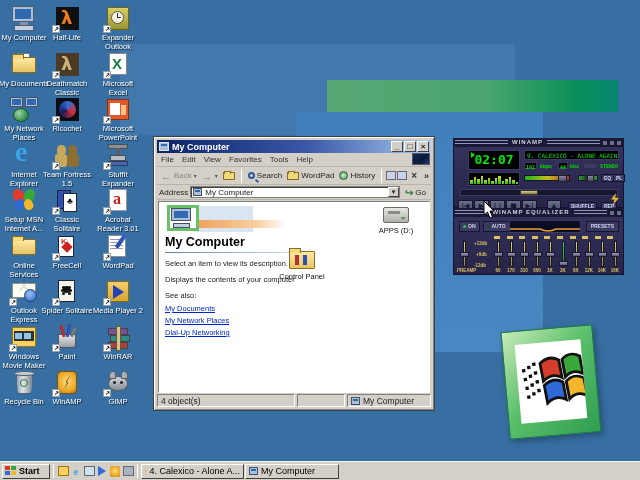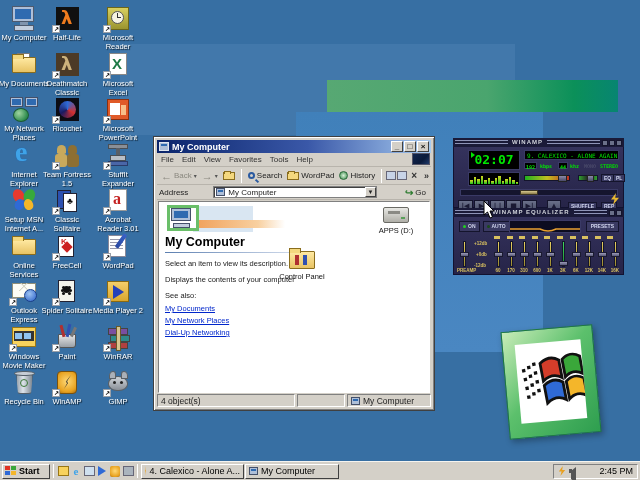--- a/index.html
+++ b/index.html
@@ -145,21 +145,21 @@
 .arrow-l { color:#8a887f; font-weight:bold; font-size:11px; }
 .arrow-r { color:#8a887f; font-weight:bold; font-size:11px; }
 .mag { width:7px; height:7px; border:2px solid #2a5aa0; border-radius:50%; position:relative; }
 .mag::after { content:""; position:absolute; width:4px; height:2px; background:#2a5aa0; transform:rotate(45deg); left:5px; top:6px; }
 .minifold { width:12px; height:8px; background:#f4d87e; border:1px solid #8a6d1d; position:relative; }
 .minifold::before { content:""; position:absolute; left:0; top:-2px; width:5px; height:2px; background:#f4d87e; border:1px solid #8a6d1d; border-bottom:none; }
 .hist { width:9px; height:9px; border-radius:50%; background:radial-gradient(circle,#d8f0d8,#3a8a4a); border:1px solid #2a6a3a; }
 .smico { width:10px; height:9px; background:#c8d4e8; border:1px solid #667; }
 .delx { font-size:10px; font-weight:bold; color:#333; padding:0 3px; }
 .chev { font-size:9px; font-weight:bold; color:#333; margin-left:auto; }
-#addressbar { height:15px; display:flex; align-items:center; font-size:8px; color:#222; border-bottom:1px solid #b8b4ac; padding:0 2px;gap:23px; }
+#addressbar { height:15px; display:flex; align-items:center; font-size:8px; color:#222; border-bottom:1px solid #b8b4ac; padding:0 2px; }
 #addrfield { flex:1; height:12px; background:#fff; border:1px solid #808080; box-shadow:inset 1px 1px 0 #404040; display:flex; align-items:center; padding:0 2px; margin:0 2px; position:relative; }
 #addrfield .tiny-comp { margin-right:3px; }
 .tiny-comp { width:9px; height:8px; background:#aebfd8; border:1px solid #44506a; position:relative; }
 .tiny-comp::after { content:""; position:absolute; left:1px; top:1px; right:1px; bottom:3px; background:#2f6ab0; }
 #addrdrop { position:absolute; right:0; top:0; width:11px; height:10px; background:#d4d0c8; border:1px solid; border-color:#fff #404040 #404040 #fff; font-size:6px; text-align:center; line-height:9px; color:#222; }
 #gobtn { display:flex; align-items:center; gap:2px; padding:0 3px; }
 #gobtn .goarr { color:#2f7d32; font-weight:bold; font-size:10px; }
 #contentarea { position:absolute; left:4px; top:64px; right:4px; bottom:17px; background:#fff; border:1px solid #808080; border-right-color:#fff; border-bottom-color:#fff; overflow:hidden; }
 #webpanel { position:absolute; left:0; top:0; width:140px; height:100%; padding:2px 8px 0 6px; }
 #wpgfx { position:relative; width:124px; height:30px; }
@@ -432,21 +432,21 @@
   </div>
 
 <div class="di" style="left:87px;top:4px">
     <div class="ic i-mso">
       <span></span>
       <span></span>
       <span></span>
       <span></span>
       <span class="sc"></span>
     </div>
-    <div class="dl">Microsoft Reader</div>
+    <div class="dl">Expander Outlook</div>
   </div>
 <div class="di" style="left:87px;top:50px">
     <div class="ic i-xls">
       <span></span>
       <span class="sc"></span>
     </div>
     <div class="dl">Microsoft Excel</div>
   </div>
 <div class="di" style="left:87px;top:95px">
     <div class="ic i-ppt">
@@ -828,18 +828,13 @@
     </span>
   <span class="tbsep"></span>
   <div class="taskitem">
       <span class="bolt-sm"></span>
       <span>4. Calexico - Alone A...</span>
     </div>
   <div class="taskitem second">
       <span class="tiny-comp"></span>
       <span>My Computer</span>
     </div>
-  <div id="tray">
-    <span class="bolt-sm"></span>
-    <span class="spk"></span>
-    <span class="time">2:45 PM</span>
-  </div>
 </div>
 
 </body></html>

